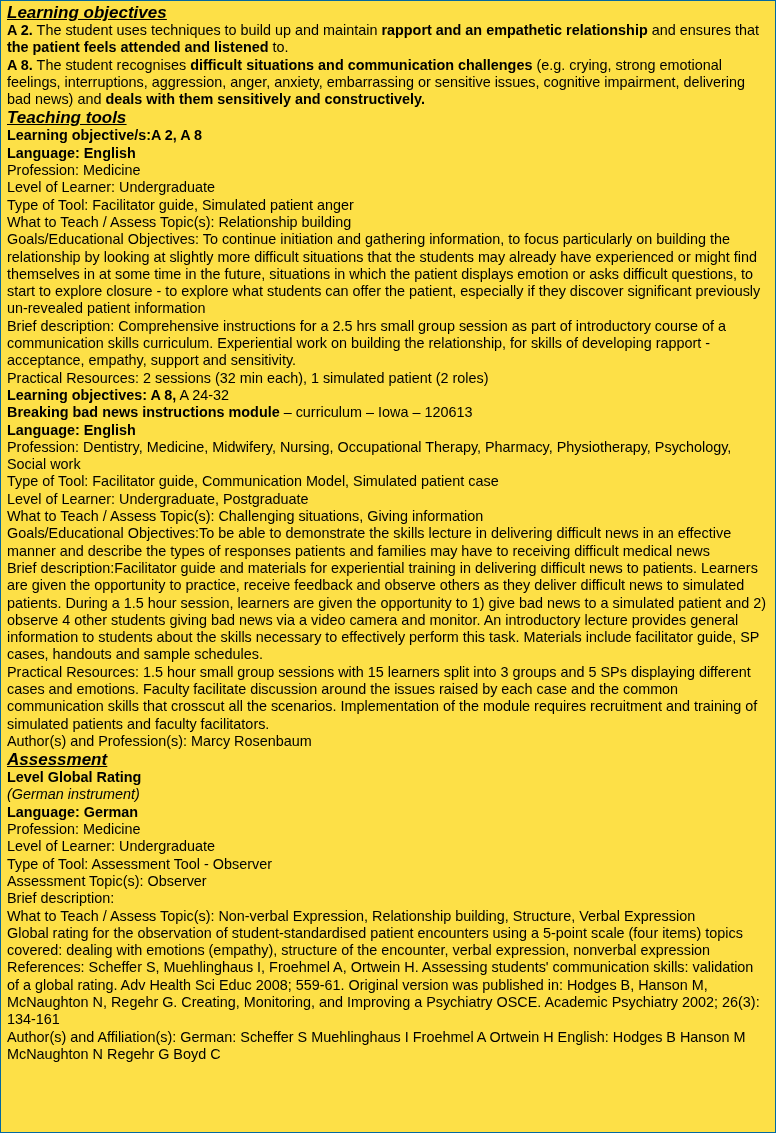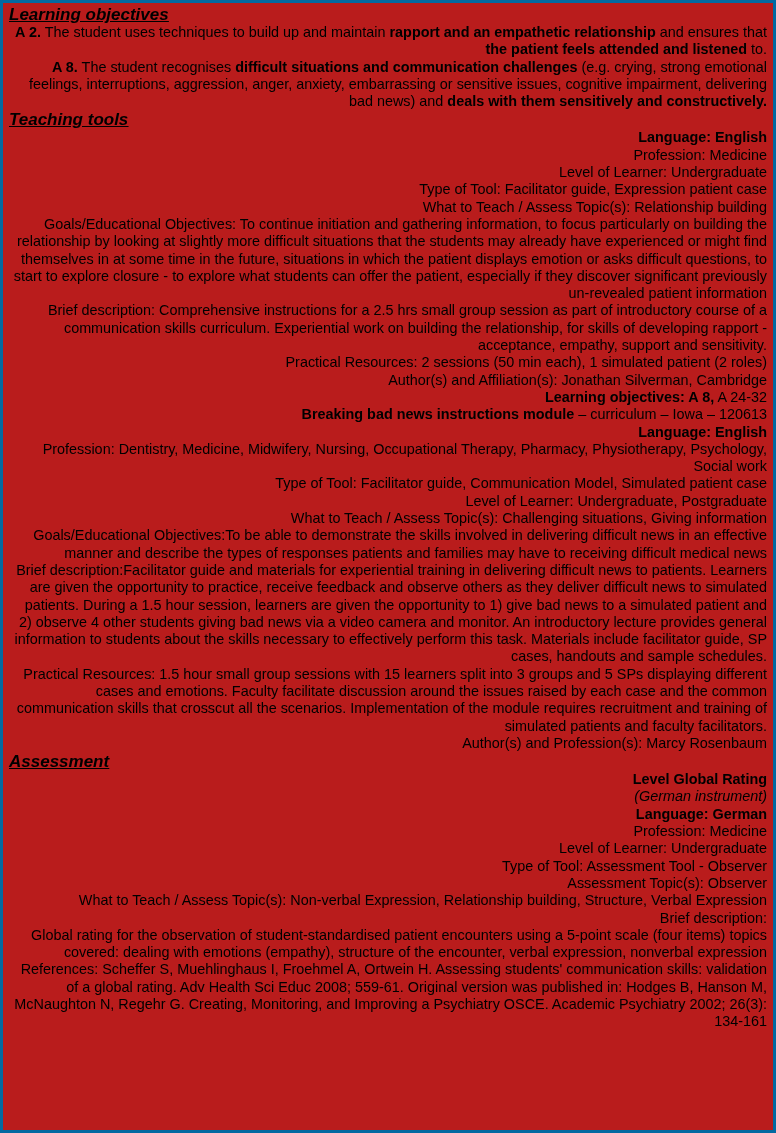--- a/index.html
+++ b/index.html
@@ -4,32 +4,32 @@
 <style>
   html, body {
     margin: 0;
     padding: 0;
     background: #ffffff;
   }
   .page {
     box-sizing: border-box;
     width: 776px;
     height: 1133px;
-    border: 3px solid #0369a1;
-    background: #b91c1c;
+    border: 1px solid #0369a1;
+    background: #fde047;
     padding: 2px 6px 0 6px;
     overflow: hidden;
     font-family: "Liberation Sans", sans-serif;
     font-size: 14.4px;
     line-height: 17.3px;
     color: #000000;
   }
   .para {
     margin: 0;
-    text-align: right;
+    text-align: left;
   }
   .heading {
     margin: 0;
     font-size: 17px;
     line-height: 19px;
     font-weight: bold;
     font-style: italic;
     text-decoration: underline;
   }
   .run { white-space: pre-wrap; }
@@ -39,46 +39,47 @@
 </style>
 </head>
 <body>
 
 <div class="page">
   <div>
       <div class="heading"><span class="run b i u">Learning objectives</span></div>
       <div class="para"><span class="run b">A 2.</span><span class="run"> The student uses techniques to build up and maintain </span><span class="run b">rapport and an empathetic relationship</span><span class="run"> and ensures that </span><span class="run b">the patient feels attended and listened</span><span class="run"> to.</span></div>
       <div class="para"><span class="run b">A 8.</span><span class="run"> The student recognises </span><span class="run b">difficult situations and communication challenges</span><span class="run"> (e.g. crying, strong emotional feelings, interruptions, aggression, anger, anxiety, embarrassing or sensitive issues, cognitive impairment, delivering bad news) and </span><span class="run b">deals with them sensitively and constructively.</span></div>
       <div class="heading"><span class="run b i u">Teaching tools</span></div>
+      <div class="para"><span class="run b">Learning objective/s:A 2, A 8</span></div>
       <div class="para"><span class="run b">Language: English</span></div>
       <div class="para"><span class="run">Profession: Medicine</span></div>
       <div class="para"><span class="run">Level of Learner: Undergraduate</span></div>
-      <div class="para"><span class="run">Type of Tool: Facilitator guide, Expression patient case</span></div>
+      <div class="para"><span class="run">Type of Tool: Facilitator guide, Simulated patient anger</span></div>
       <div class="para"><span class="run">What to Teach / Assess Topic(s): Relationship building</span></div>
       <div class="para"><span class="run">Goals/Educational Objectives: To continue initiation and gathering information, to focus particularly on building the relationship by looking at slightly more difficult situations that the students may already have experienced or might find themselves in at some time in the future, situations in which the patient displays emotion or asks difficult questions, to start to explore closure - to explore what students can offer the patient, especially if they discover significant previously un-revealed patient information</span></div>
       <div class="para"><span class="run">Brief description: Comprehensive instructions for a 2.5 hrs small group session as part of introductory course of a communication skills curriculum. Experiential work on building the relationship, for skills of developing rapport - acceptance, empathy, support and sensitivity.</span></div>
-      <div class="para"><span class="run">Practical Resources: 2 sessions (50 min each), 1 simulated patient (2 roles)</span></div>
-      <div class="para"><span class="run">Author(s) and Affiliation(s): Jonathan Silverman, Cambridge</span></div>
+      <div class="para"><span class="run">Practical Resources: 2 sessions (32 min each), 1 simulated patient (2 roles)</span></div>
       <div class="para"><span class="run b">Learning objectives: A 8,</span><span class="run"> A 24-32</span></div>
       <div class="para"><span class="run b">Breaking bad news instructions module</span><span class="run"> – curriculum – Iowa – 120613</span></div>
       <div class="para"><span class="run b">Language: English</span></div>
       <div class="para"><span class="run">Profession: Dentistry, Medicine, Midwifery, Nursing, Occupational Therapy, Pharmacy, Physiotherapy, Psychology, Social work</span></div>
       <div class="para"><span class="run">Type of Tool: Facilitator guide, Communication Model, Simulated patient case</span></div>
       <div class="para"><span class="run">Level of Learner: Undergraduate, Postgraduate</span></div>
       <div class="para"><span class="run">What to Teach / Assess Topic(s): Challenging situations, Giving information</span></div>
-      <div class="para"><span class="run">Goals/Educational Objectives:To be able to demonstrate the skills involved in delivering difficult news in an effective manner and describe the types of responses patients and families may have to receiving difficult medical news</span></div>
+      <div class="para"><span class="run">Goals/Educational Objectives:To be able to demonstrate the skills lecture in delivering difficult news in an effective manner and describe the types of responses patients and families may have to receiving difficult medical news</span></div>
       <div class="para"><span class="run">Brief description:Facilitator guide and materials for experiential training in delivering difficult news to patients. Learners are given the opportunity to practice, receive feedback and observe others as they deliver difficult news to simulated patients. During a 1.5 hour session, learners are given the opportunity to 1) give bad news to a simulated patient and 2) observe 4 other students giving bad news via a video camera and monitor. An introductory lecture provides general information to students about the skills necessary to effectively perform this task. Materials include facilitator guide, SP cases, handouts and sample schedules.</span></div>
       <div class="para"><span class="run">Practical Resources: 1.5 hour small group sessions with 15 learners split into 3 groups and 5 SPs displaying different cases and emotions. Faculty facilitate discussion around the issues raised by each case and the common communication skills that crosscut all the scenarios. Implementation of the module requires recruitment and training of simulated patients and faculty facilitators.</span></div>
       <div class="para"><span class="run">Author(s) and Profession(s): Marcy Rosenbaum</span></div>
       <div class="heading"><span class="run b i u">Assessment</span></div>
       <div class="para"><span class="run b">Level Global Rating</span></div>
       <div class="para"><span class="run i">(German instrument)</span></div>
       <div class="para"><span class="run b">Language: German</span></div>
       <div class="para"><span class="run">Profession: Medicine</span></div>
       <div class="para"><span class="run">Level of Learner: Undergraduate</span></div>
       <div class="para"><span class="run">Type of Tool: Assessment Tool - Observer</span></div>
       <div class="para"><span class="run">Assessment Topic(s): Observer</span></div>
+      <div class="para"><span class="run">Brief description:</span></div>
       <div class="para"><span class="run">What to Teach / Assess Topic(s): Non-verbal Expression, Relationship building, Structure, Verbal Expression</span></div>
-      <div class="para"><span class="run">Brief description:</span></div>
       <div class="para"><span class="run">Global rating for the observation of student-standardised patient encounters using a 5-point scale (four items) topics covered: dealing with emotions (empathy), structure of the encounter, verbal expression, nonverbal expression</span></div>
       <div class="para"><span class="run">References: Scheffer S, Muehlinghaus I, Froehmel A, Ortwein H. Assessing students' communication skills: validation of a global rating. Adv Health Sci Educ 2008; 559-61. Original version was published in: Hodges B, Hanson M, McNaughton N, Regehr G. Creating, Monitoring, and Improving a Psychiatry OSCE. Academic Psychiatry 2002; 26(3): 134-161</span></div>
+      <div class="para"><span class="run">Author(s) and Affiliation(s): German: Scheffer S Muehlinghaus I Froehmel A Ortwein H English: Hodges B Hanson M McNaughton N Regehr G Boyd C</span></div>
     </div>
 </div>
 
 </body></html>

